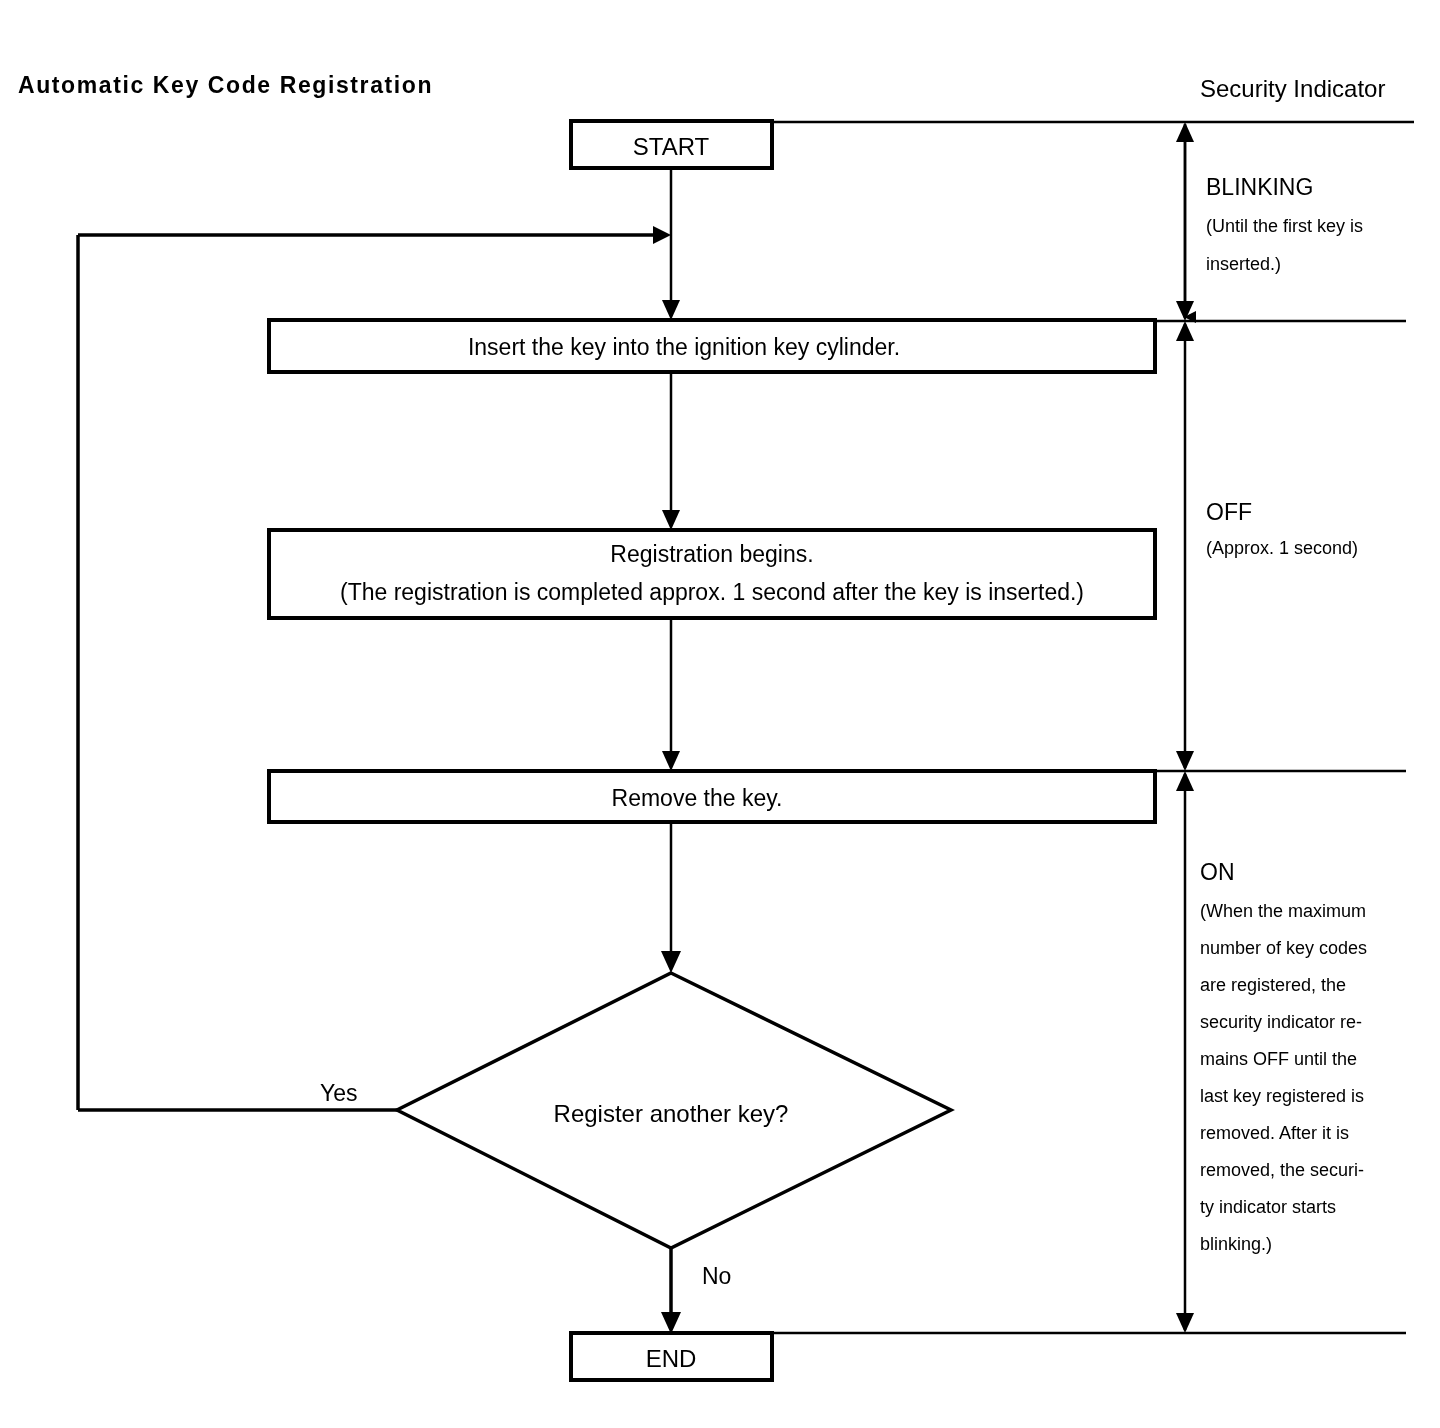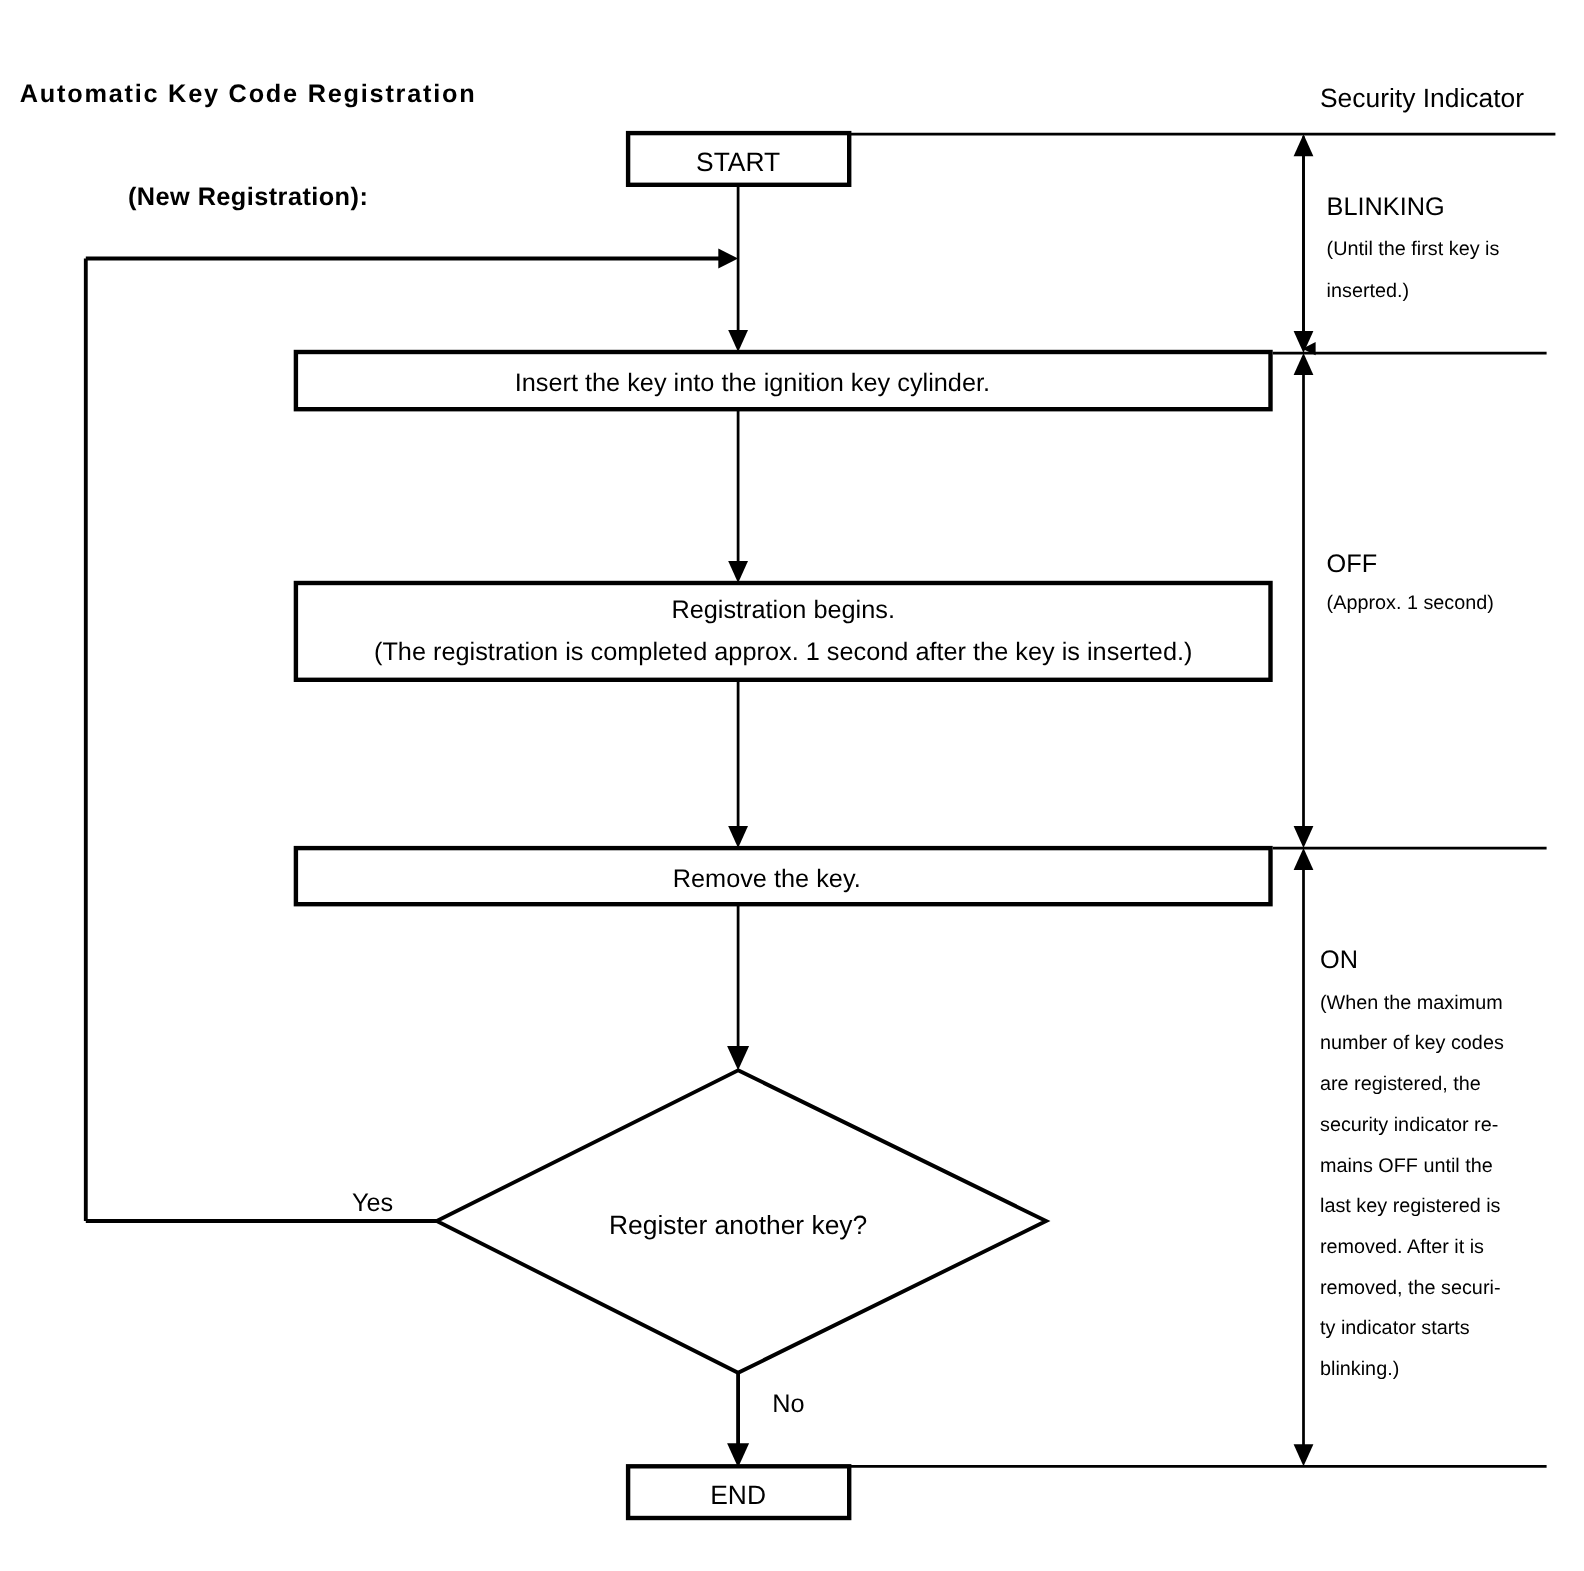--- a/index.html
+++ b/index.html
@@ -22,21 +22,20 @@
   }
   .title-block {
     position: absolute;
     left: 18px;
     top: 8px;
     font-weight: bold;
     font-size: 23px;
     line-height: 31px;
     letter-spacing: 0.4px;
     white-space: pre;
-    text-align: center;
   }
   .title-line-1 { letter-spacing: 1.6px; }
   svg.flow {
     position: absolute;
     left: 0;
     top: 0;
     width: 1440px;
     height: 1428px;
   }
   svg text {
@@ -51,21 +50,20 @@
   .ind-sub { font-size: 18px; }
   .ind-body { font-size: 18px; }
 </style>
 </head>
 <body>
 
 <div id="page-root">
 
   <div class="title-block">
     <div class="title-line-1">Automatic Key Code Registration</div>
-    <div class="title-line-2">(New Registration):</div>
   </div>
 
   <svg class="flow" viewBox="0 0 1440 1428">
     <defs>
       <marker id="arrowDown" markerWidth="14" markerHeight="14" refX="6" refY="11" orient="auto" markerUnits="userSpaceOnUse">
         <path d="M0,0 L12,0 L6,12 z" fill="#000"></path>
       </marker>
       <marker id="arrowRight" markerWidth="16" markerHeight="16" refX="13" refY="7" orient="auto" markerUnits="userSpaceOnUse">
         <path d="M0,0 L14,7 L0,14 z" fill="#000"></path>
       </marker>

